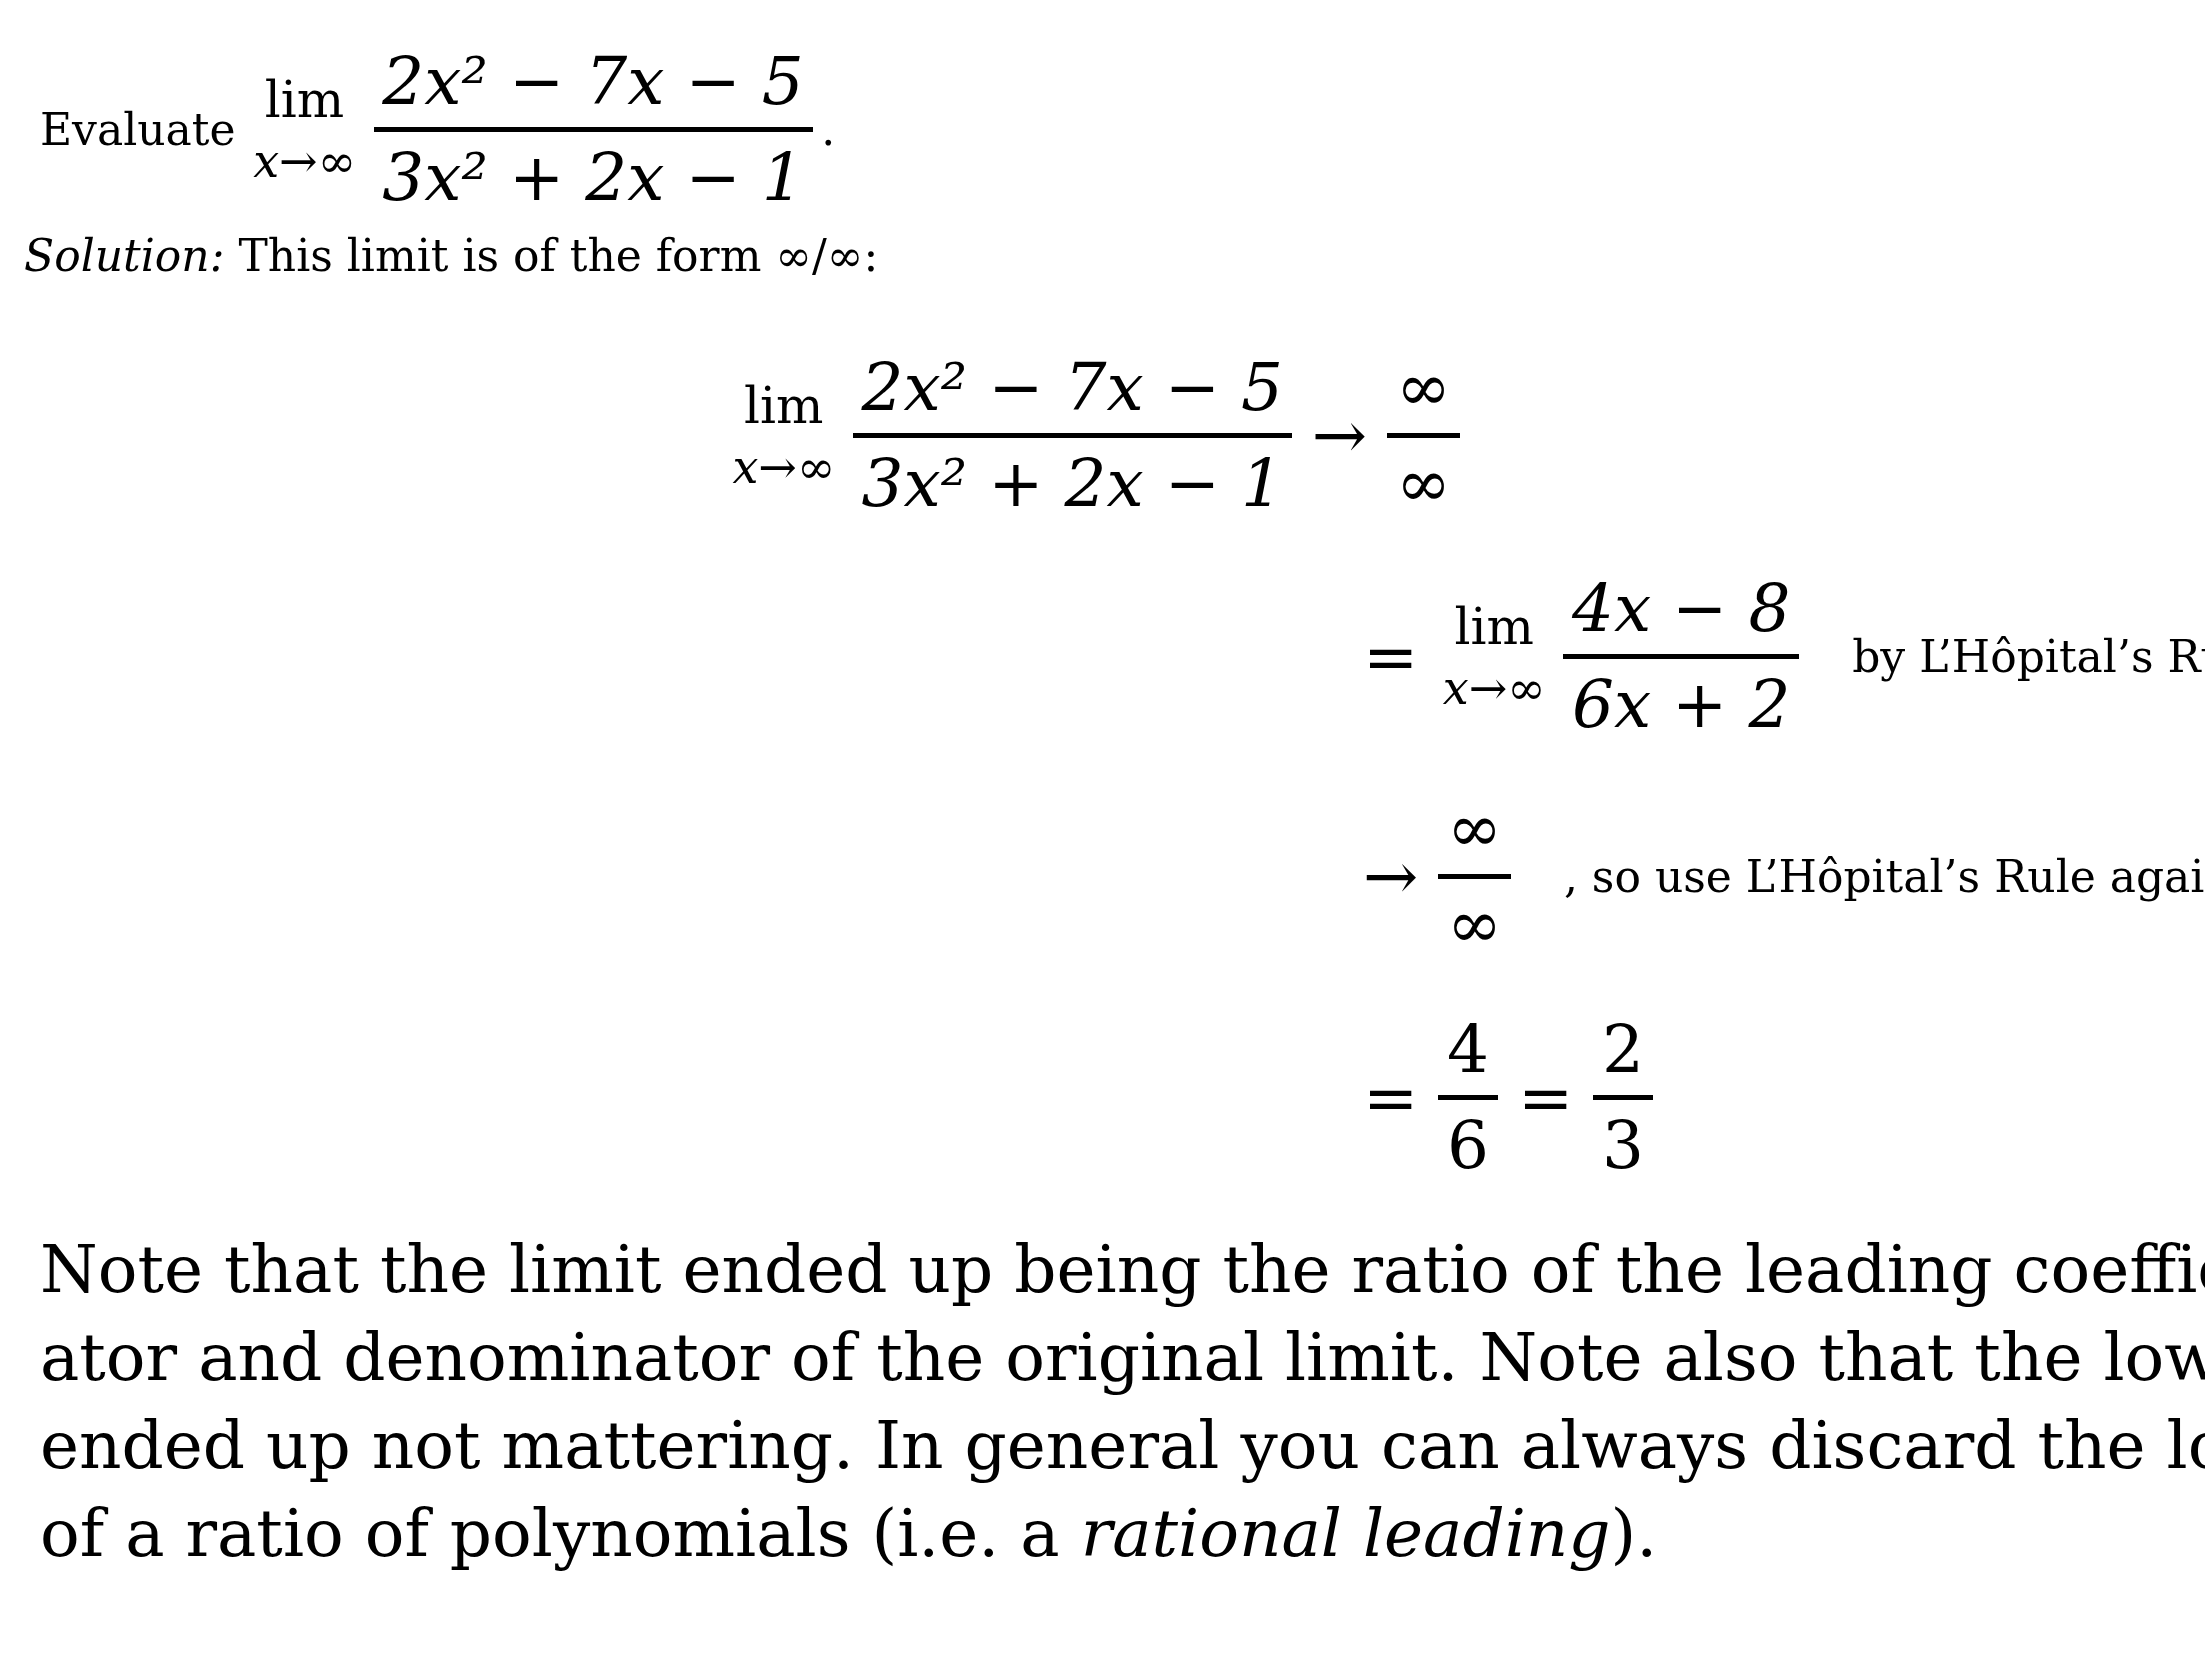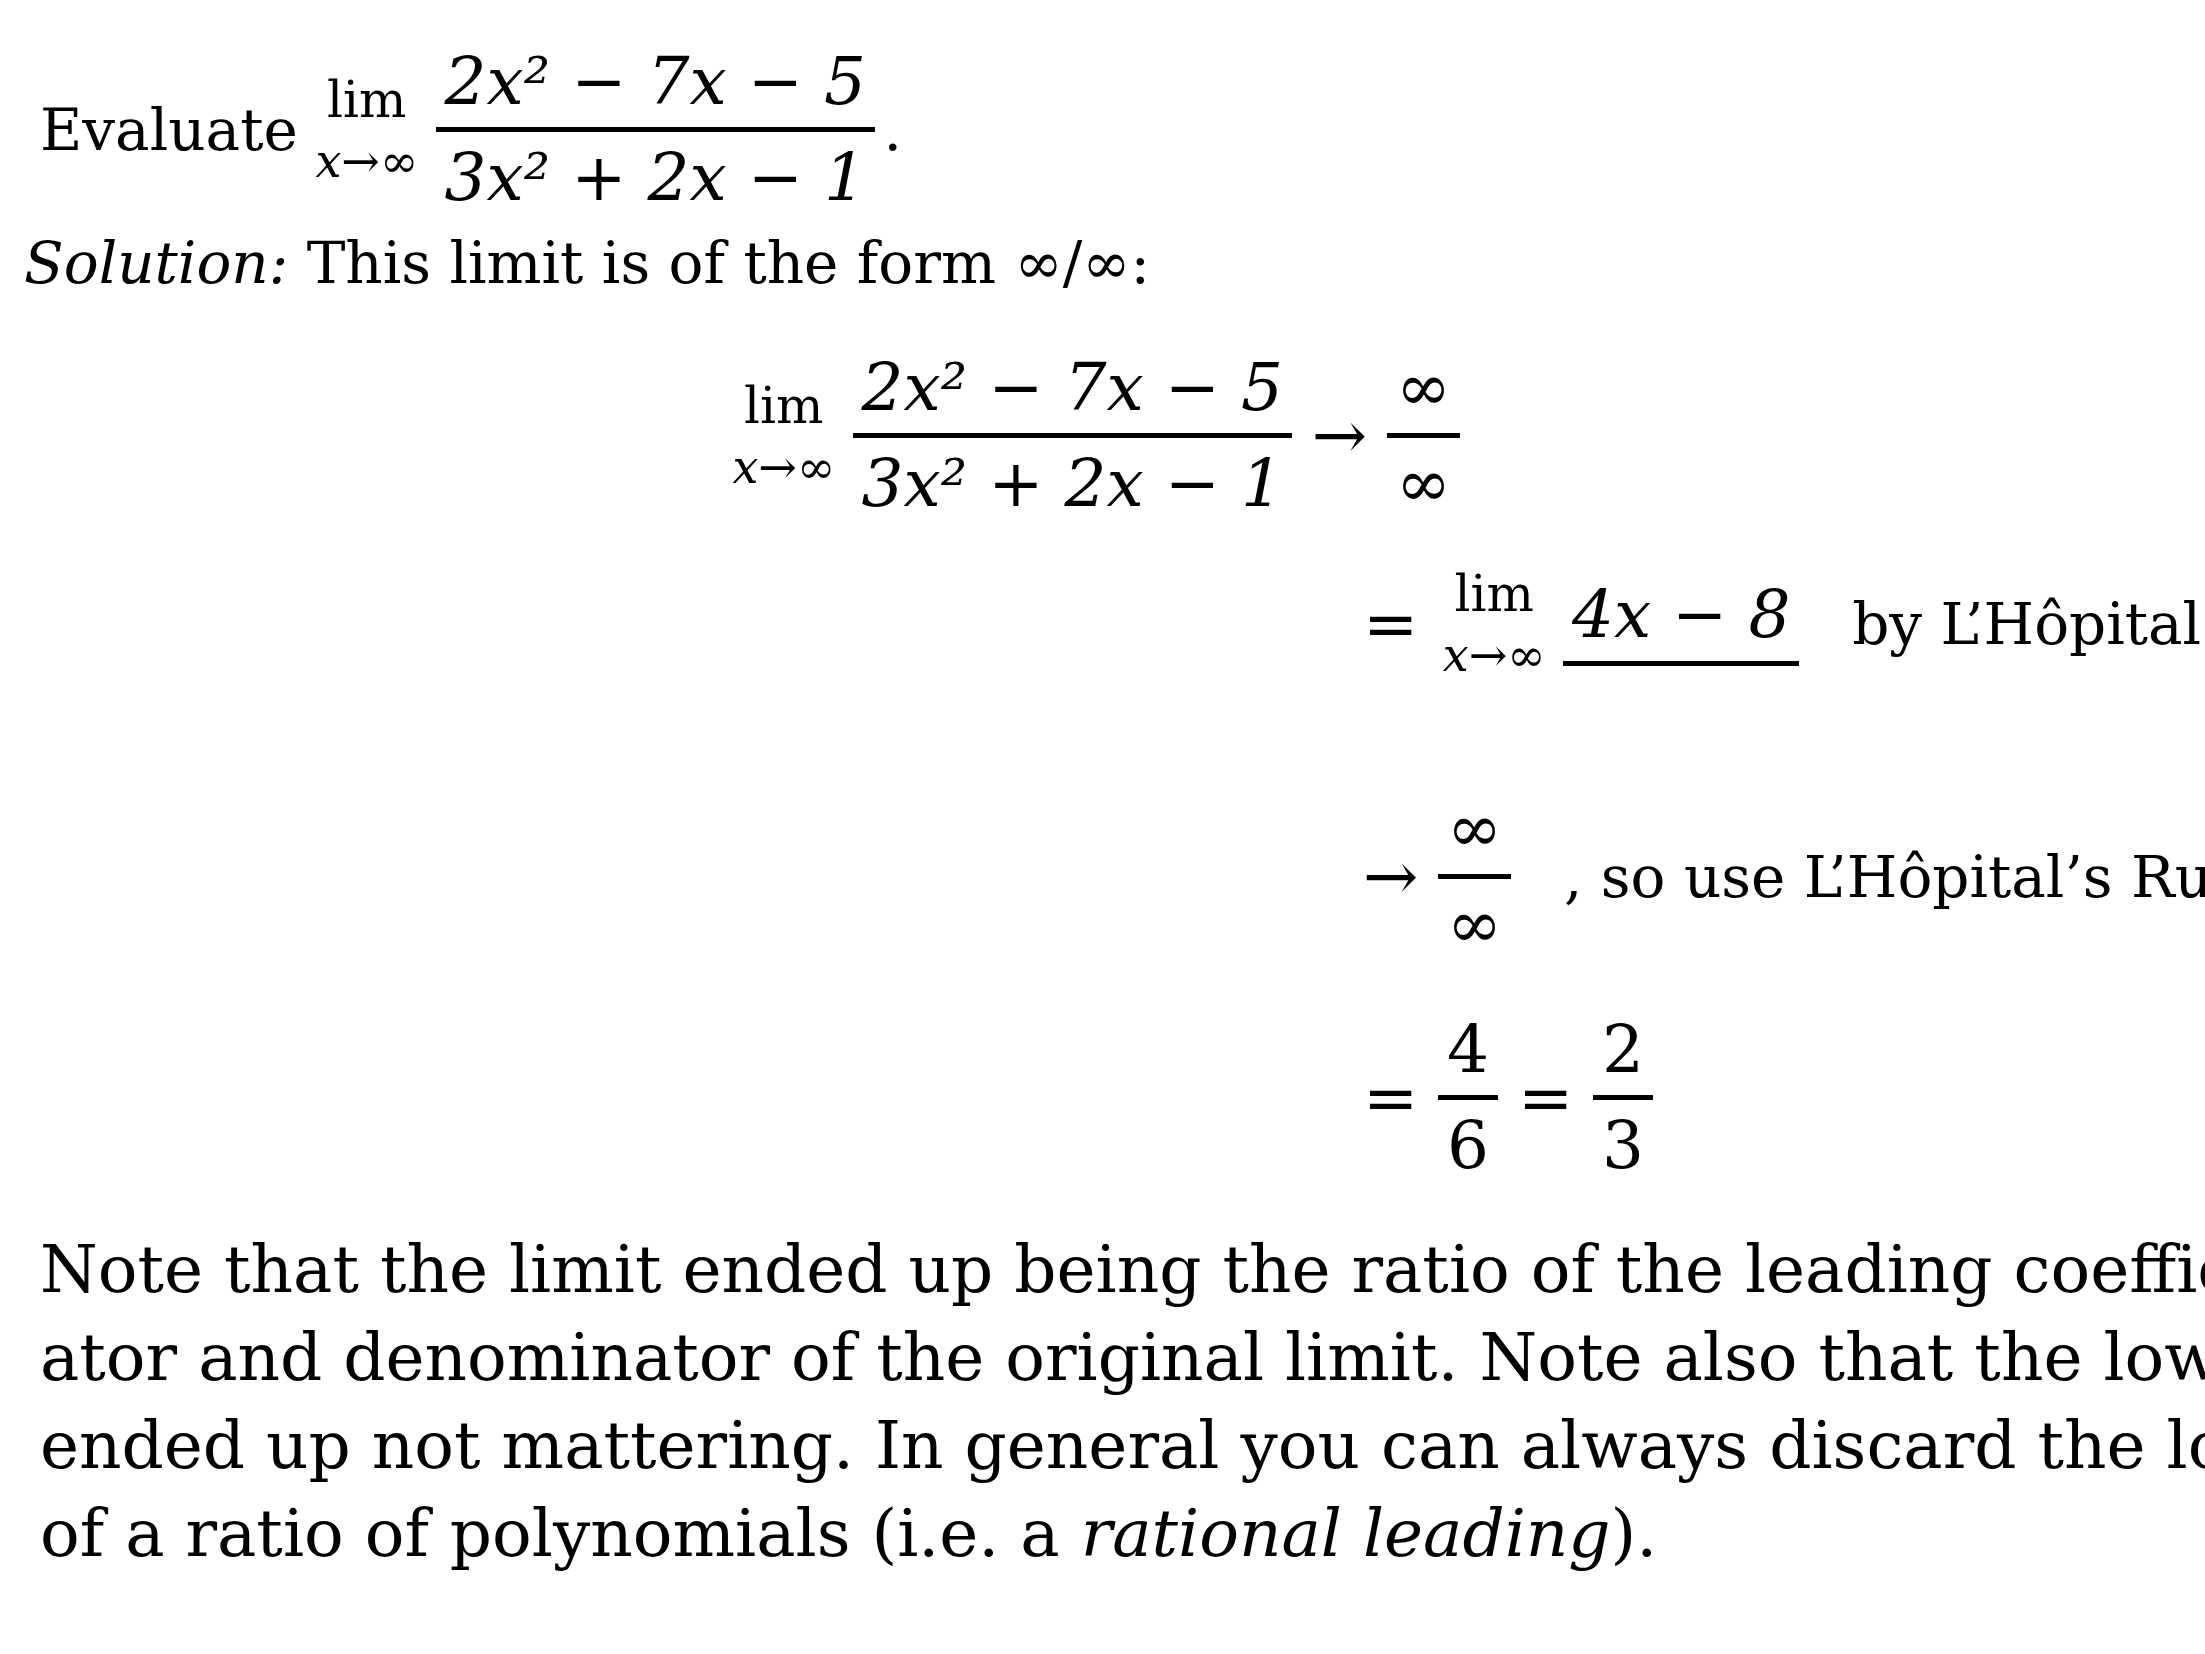--- a/index.html
+++ b/index.html
@@ -2,21 +2,21 @@
 <html style="font-size:7px"><head>
 <meta charset="utf-8">
 <style>
   html, body { margin: 0; padding: 0; background: #ffffff; }
   body {
     width: 3308px; height: 1654px; position: relative; overflow: hidden;
     font-family: "DejaVu Serif", "Liberation Serif", serif;
     color: #000000;
   }
   .abs { position: absolute; white-space: nowrap; }
-  .txt { font-size: 58px; line-height: 1; }
+  .txt { font-size: 44px; line-height: 1; }
   .it { font-style: italic; }
   
   .frac { display: inline-flex; flex-direction: column; vertical-align: middle; }
   .frac .num, .frac .den { font-size: 66px; line-height: 1.2; padding: 0 8.8px; white-space: nowrap; }
   .frac .bar { align-self: stretch; height: 4.9px; background: #000; margin: 6.2px 0; }
   .lim { display: inline-flex; flex-direction: column; align-items: center; vertical-align: middle; margin: 0 17.6px 0 4.4px; }
   .lim .word { font-size: 50px; line-height: 1; text-align: center; }
   .lim .sub { font-size: 46px; line-height: 1; margin-top: 13.2px; }
   .op { font-size: 66px; margin: 0 20px; vertical-align: middle; display: inline-block; }
   .row { display: flex; align-items: center; }
@@ -64,20 +64,21 @@
 
 <div class="abs row" style="left:1363px; top:569px;">
   <span class="op" style="margin-left:0;">=</span>
   <span class="lim">
     <span class="word">lim</span>
     <span class="sub it">x→∞</span>
   </span>
   <span class="frac">
     <span class="num it">4x − 8</span>
     <span class="bar"></span>
+    <span class="den it">6x + 2</span>
   </span>
   <span class="txt" style="margin-left:53px;">by L’Hôpital’s Rule</span>
 </div>
 
 <div class="abs row" style="left:1363px; top:789px;">
   <span class="op" style="margin-left:0;">→</span>
   <span class="frac">
     <span class="num">∞</span>
     <span class="bar"></span>
     <span class="den">∞</span>

